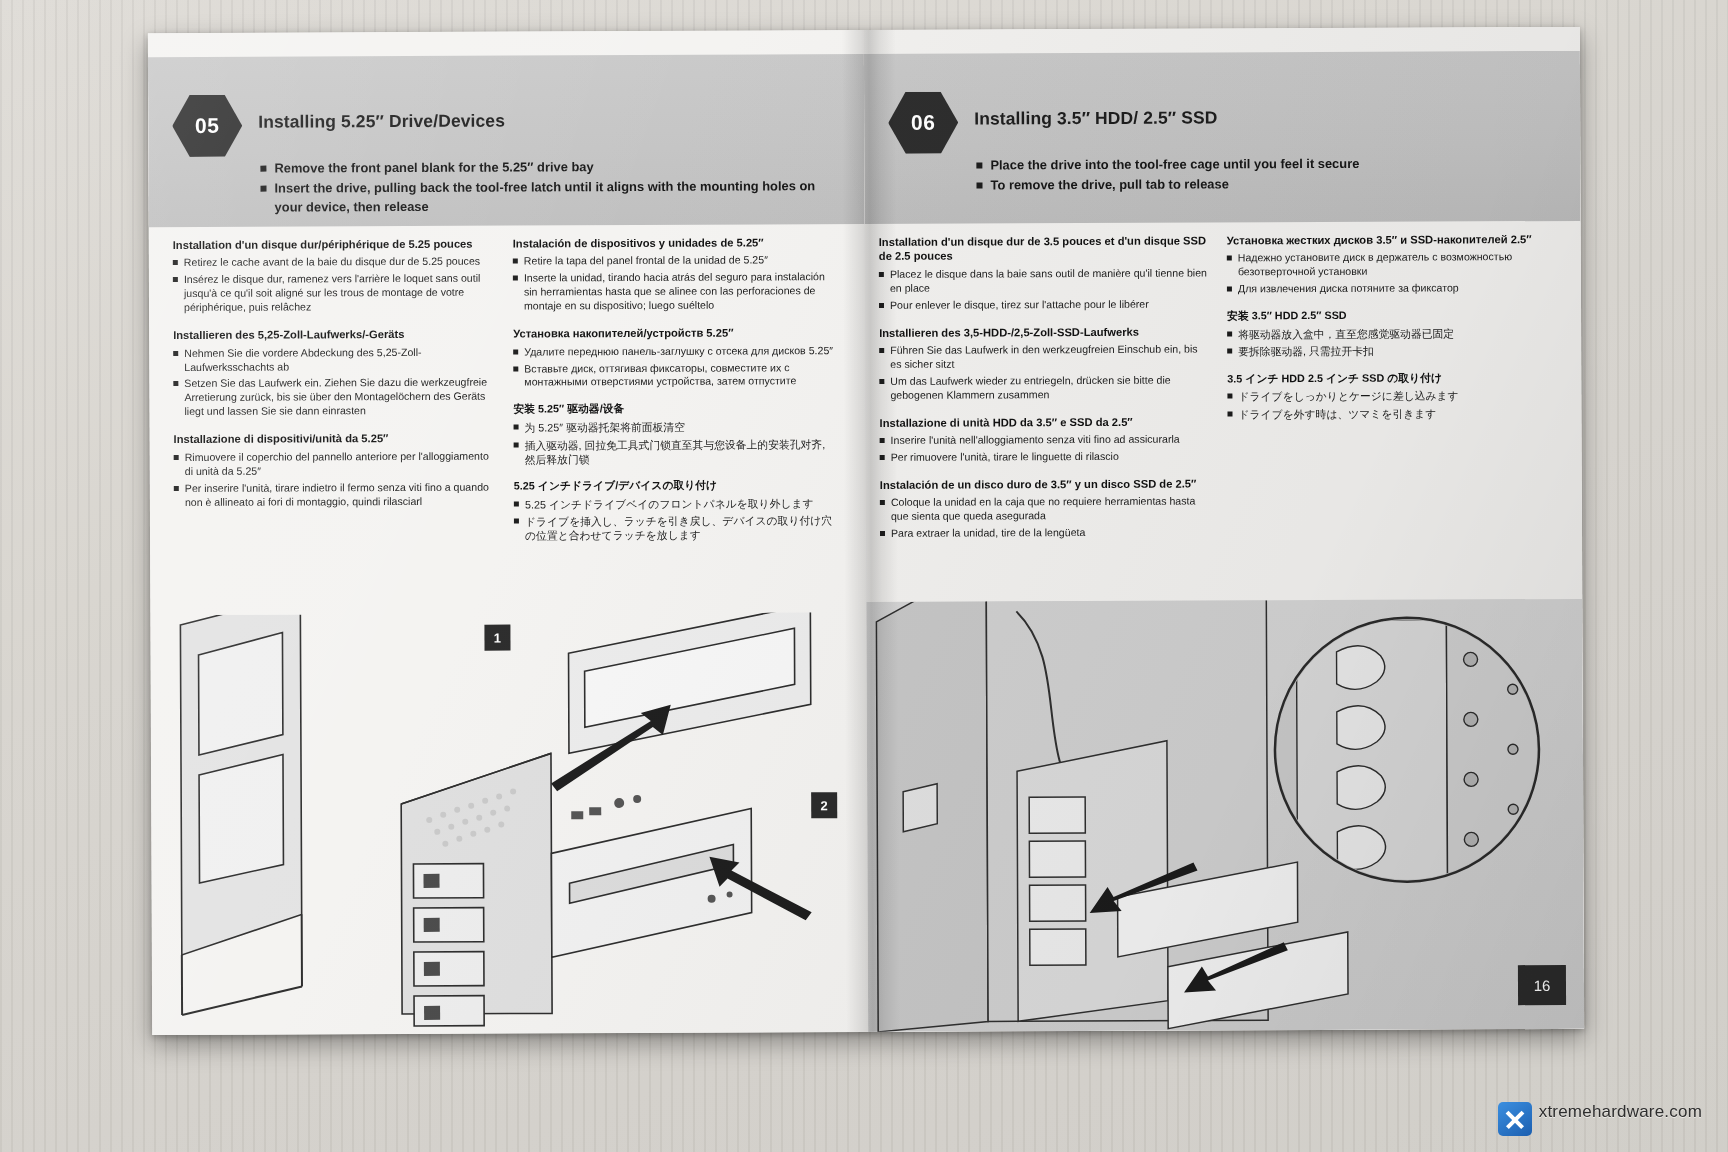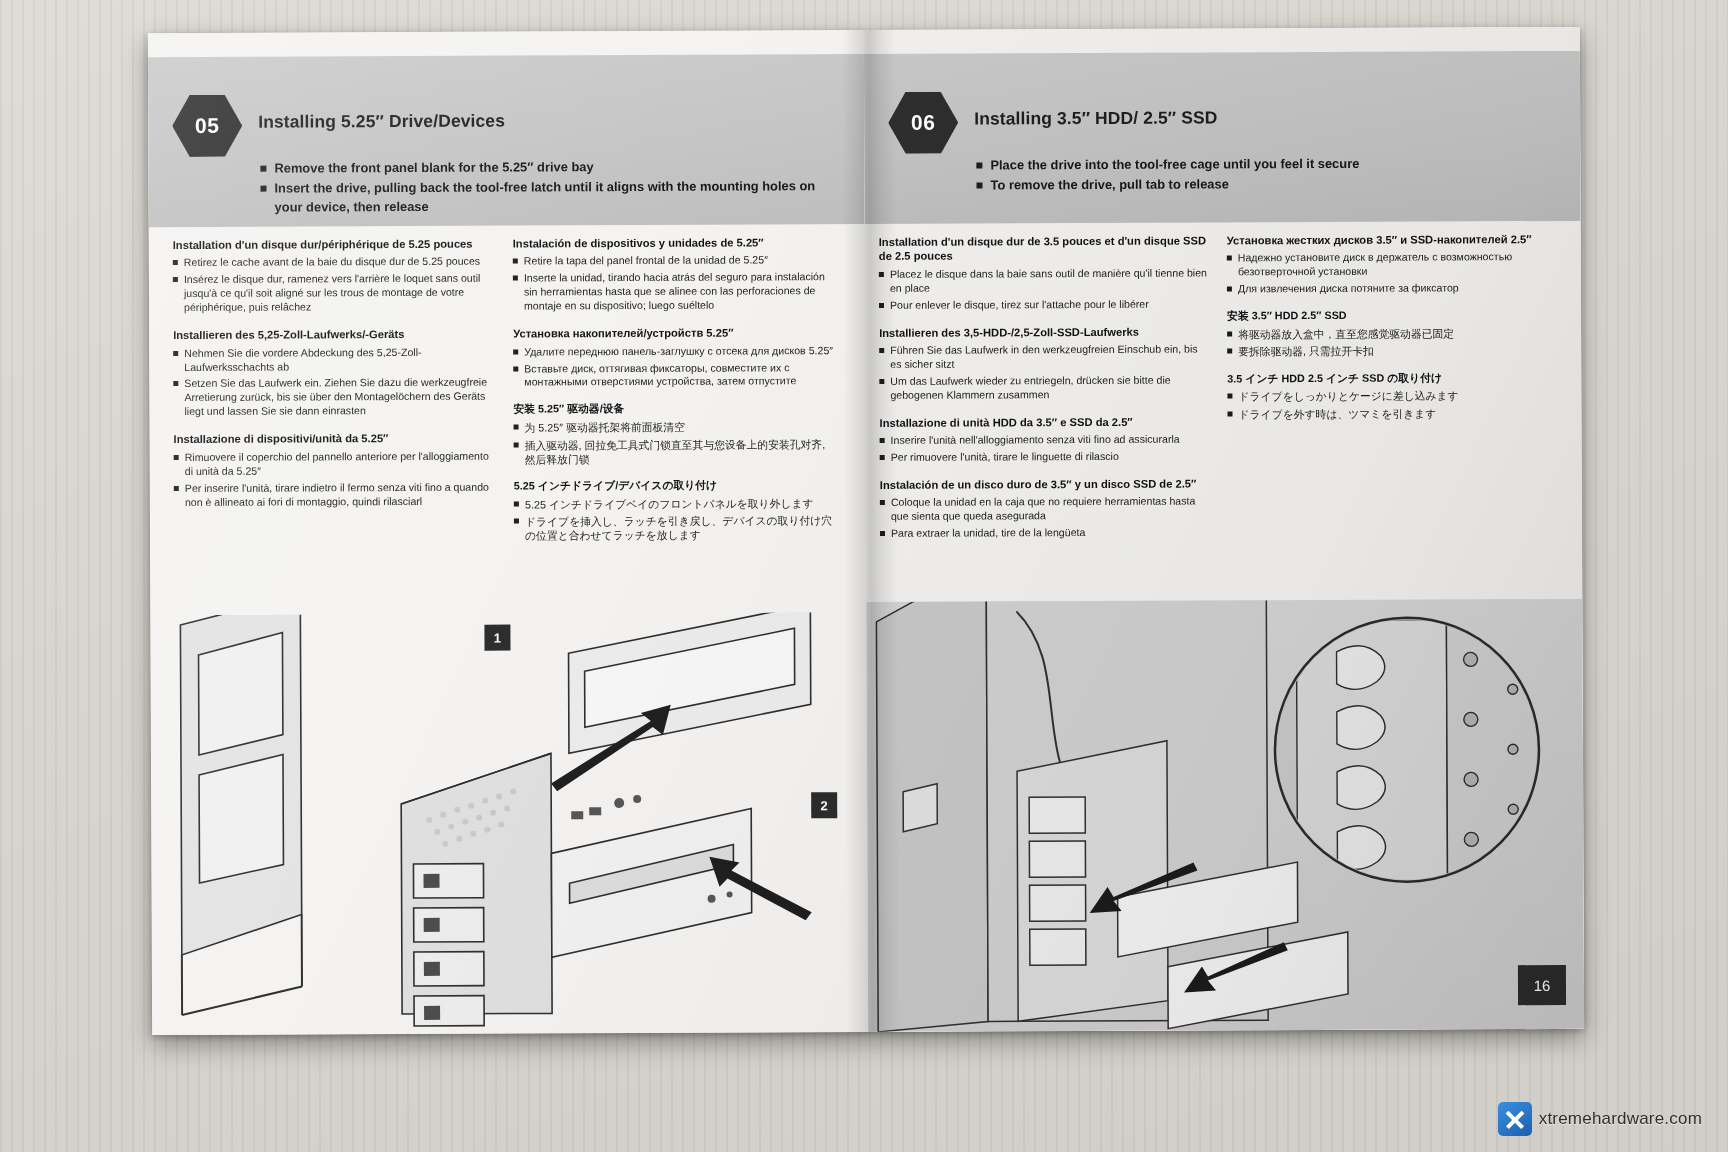--- a/index.html
+++ b/index.html
@@ -215,21 +215,20 @@
     justify-content: center;
     z-index: 30;
   }
 
   
   #watermark {
     position: absolute;
     right: 26px;
     bottom: 16px;
     display: flex;
-    align-items: center;
     gap: 7px;
     z-index: 80;
     padding-left: 40px;
   }
   #wm-logo {
     width: 34px; height: 34px;
     background: linear-gradient(145deg, #3b8fe0 0%, #1c5fb0 100%);
     border-radius: 5px;
     position: relative;
   }

